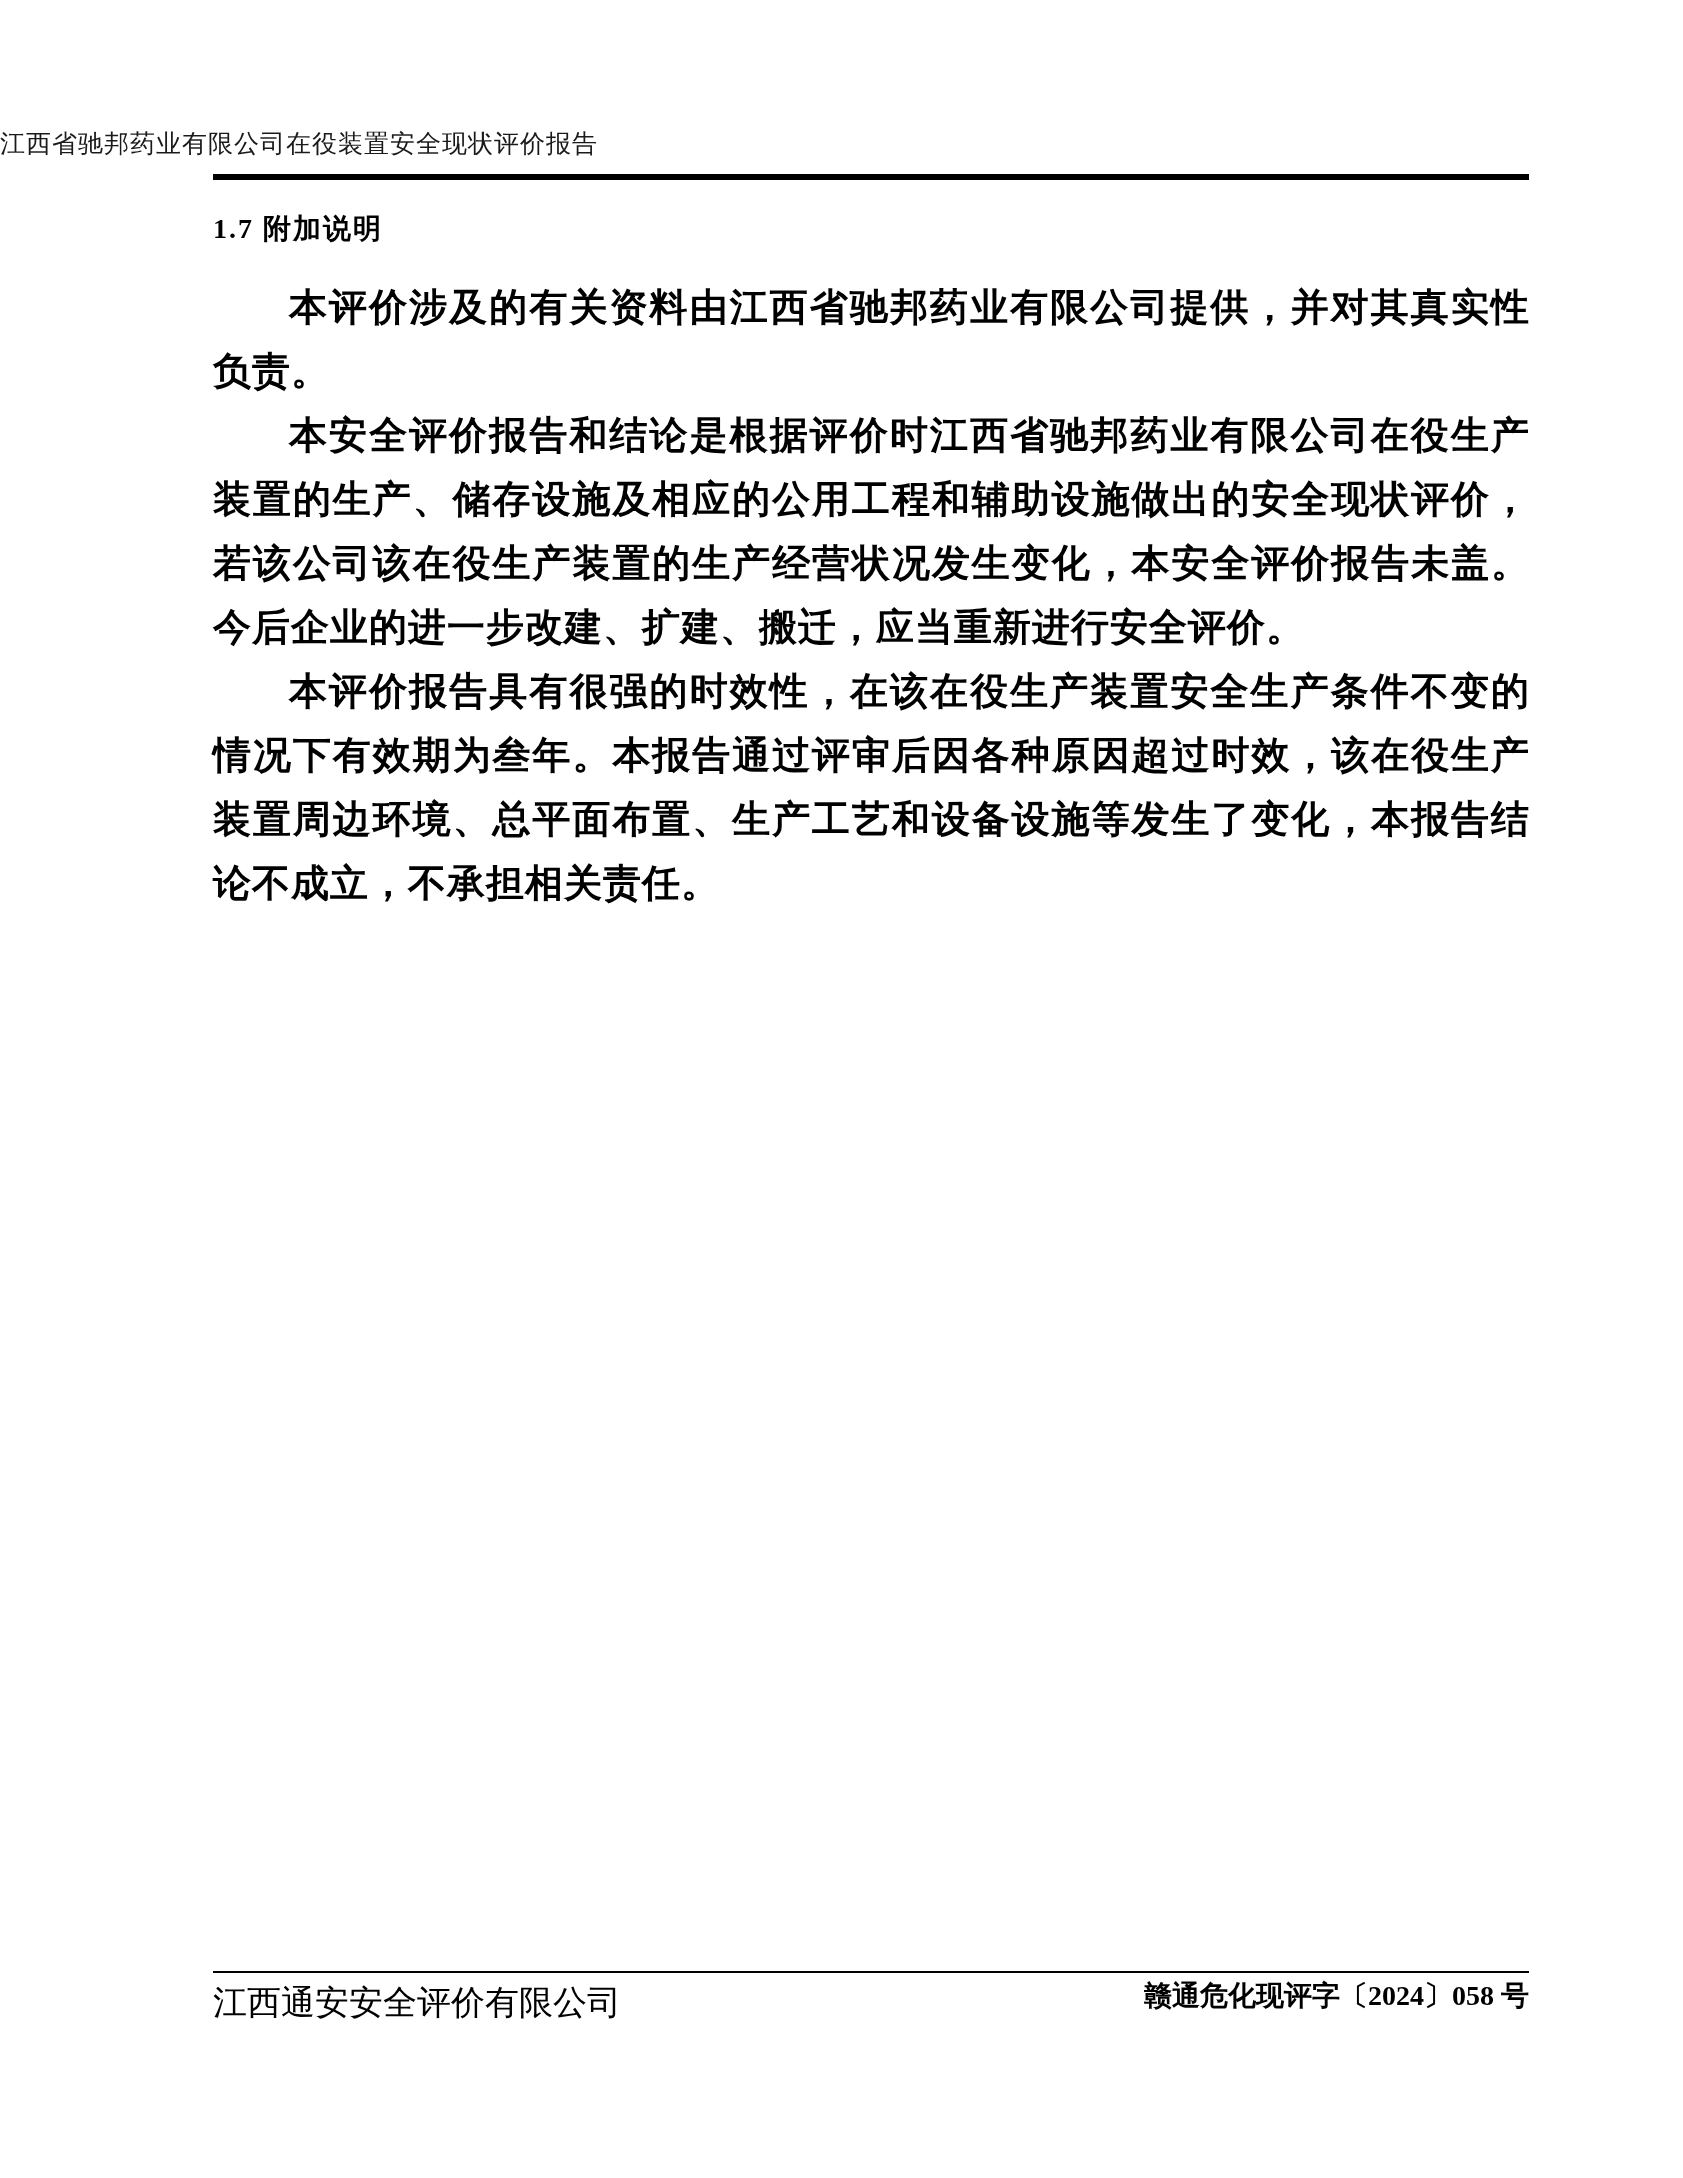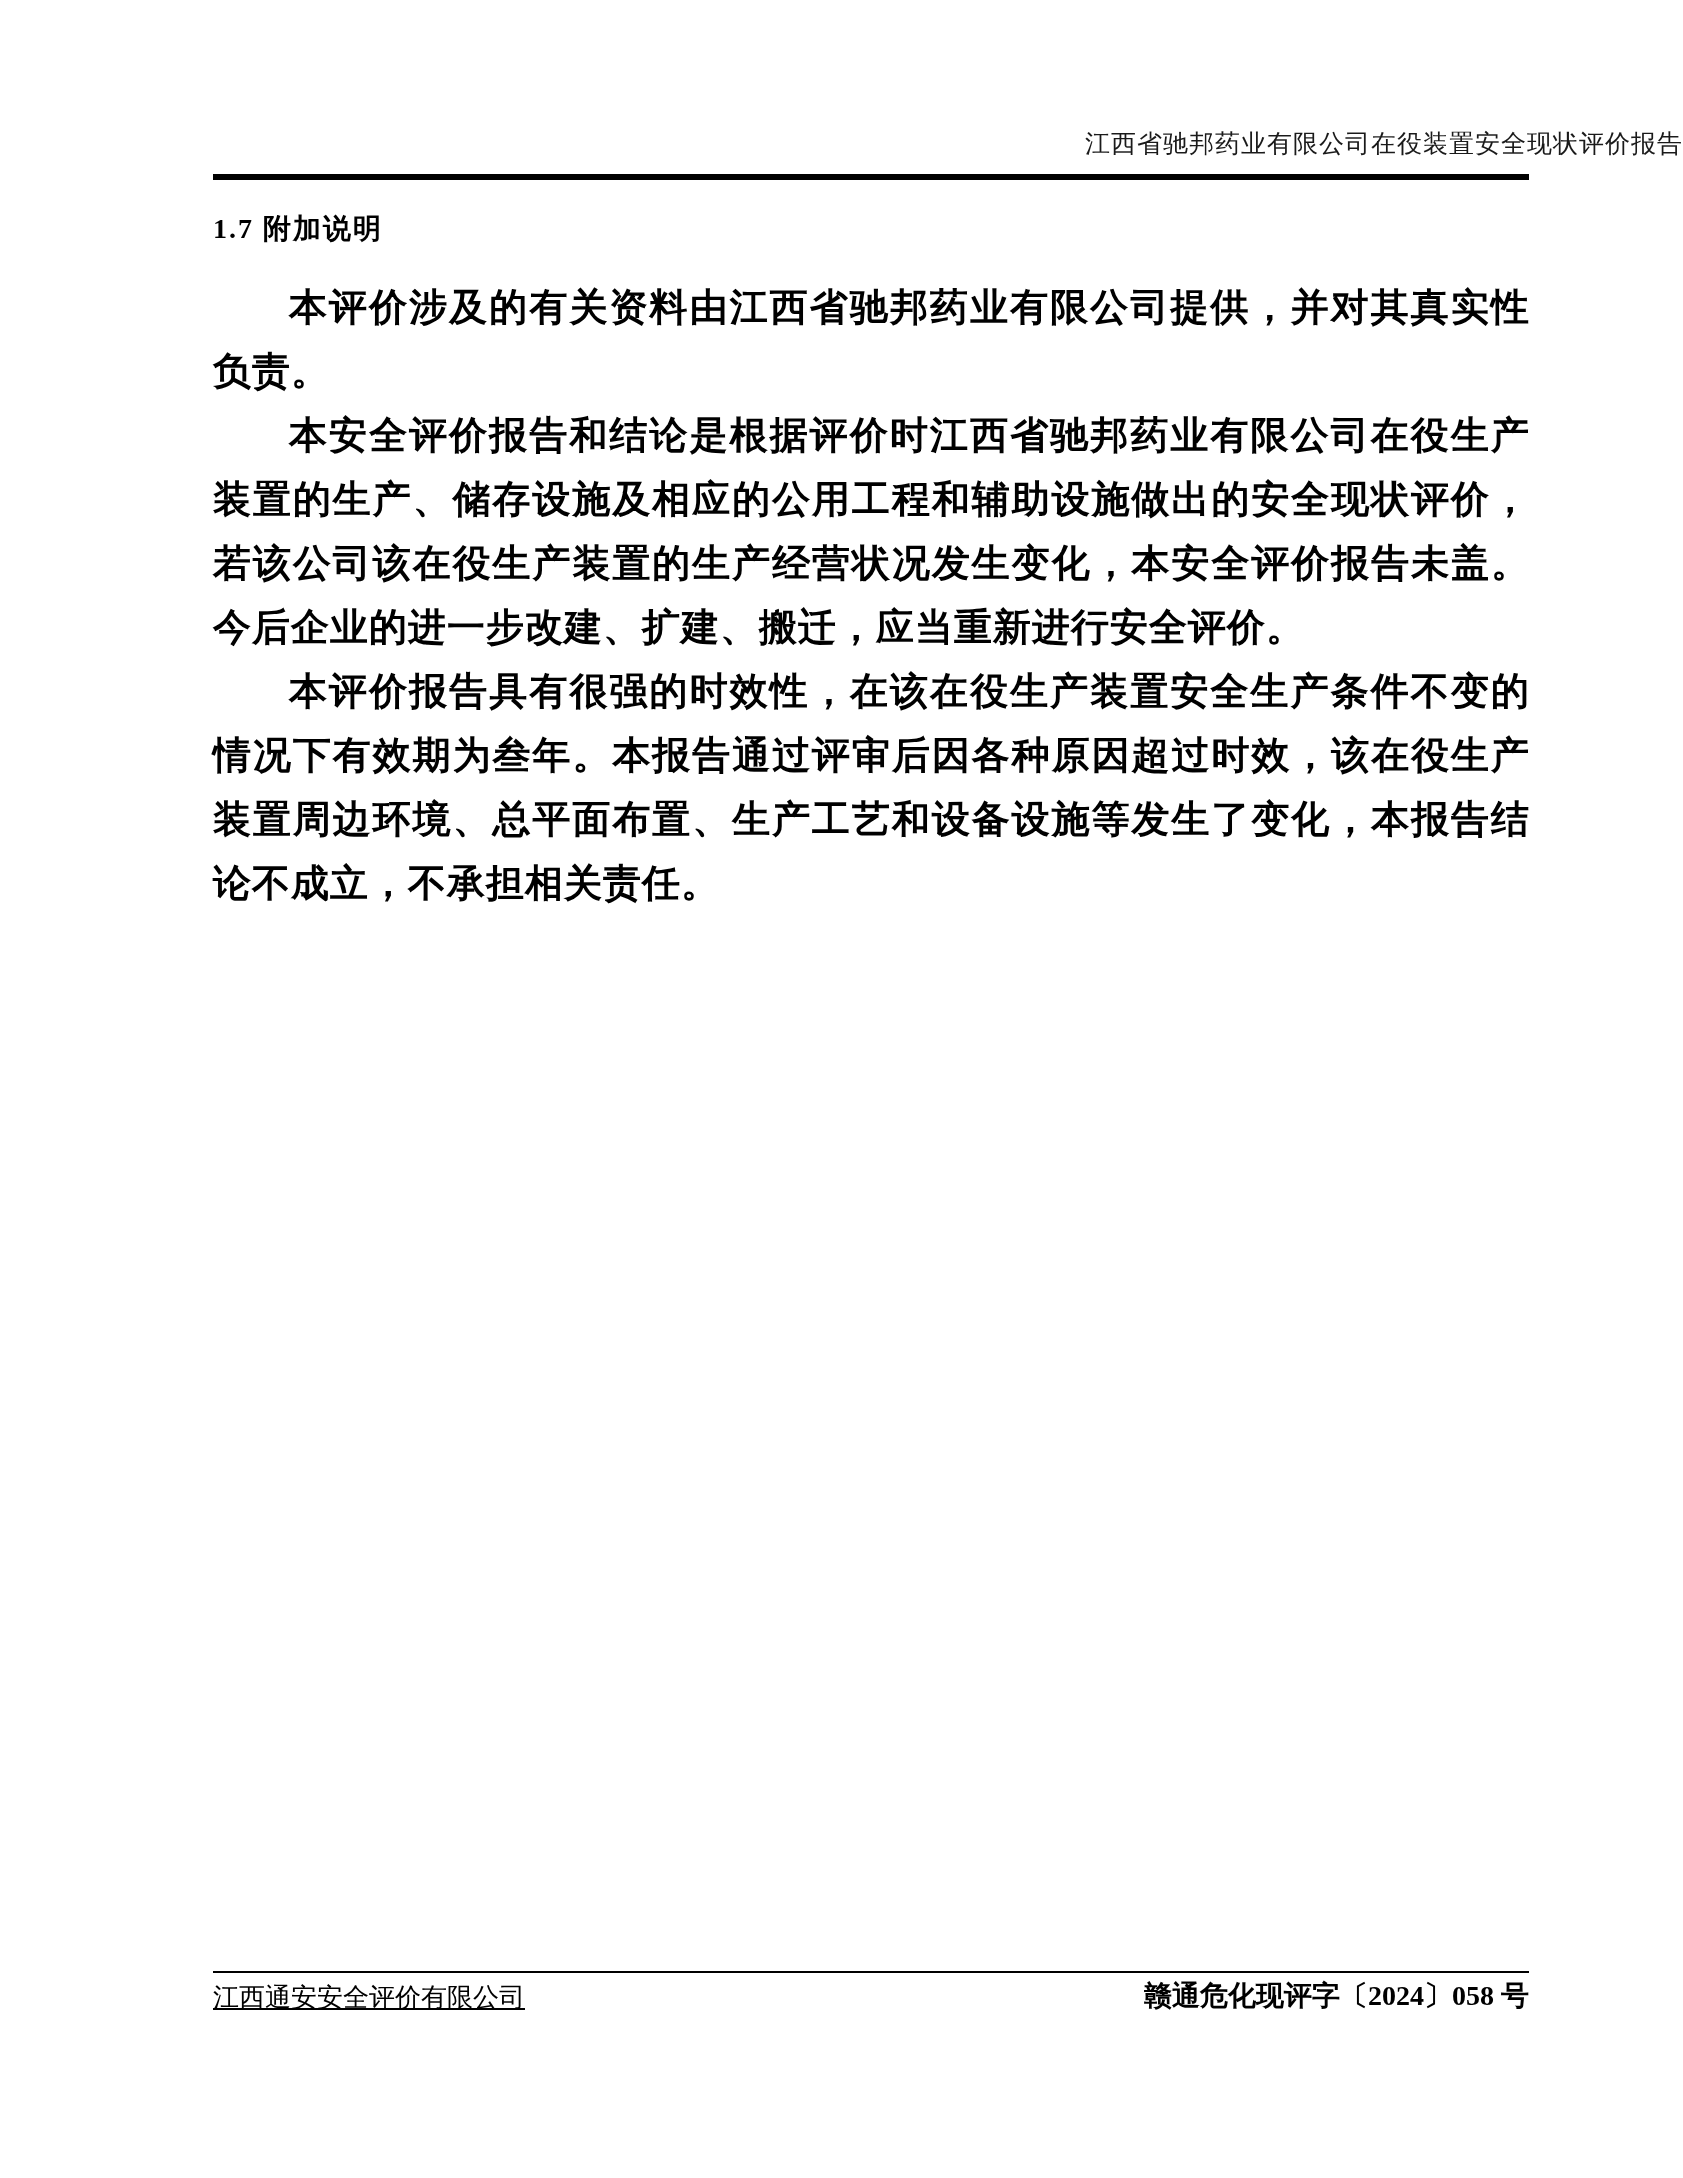--- a/index.html
+++ b/index.html
@@ -14,21 +14,21 @@
     background: #ffffff;
     font-family: "Liberation Serif", "DejaVu Serif", serif;
     color: #000000;
     overflow: hidden;
   }
   .header-title {
     position: absolute;
     top: 127px;
     left: 0;
     right: 0;
-    text-align: right;
+    text-align: left;
     font-size: 25px;
     letter-spacing: 1px;
     color: #1a1a1a;
   }
   .header-rule {
     position: absolute;
     top: 174px;
     left: 213px;
     right: 154px;
     height: 6px;
@@ -70,22 +70,21 @@
     top: 1971px;
     left: 213px;
     right: 154px;
     height: 2px;
     background: #000000;
   }
   .footer-left {
     position: absolute;
     top: 1980px;
     left: 213px;
-    font-size: 26px;
-    text-decoration: underline;
+    font-size: 34px;
   }
   .footer-right {
     position: absolute;
     top: 1977px;
     right: 154px;
     font-size: 28px;
     font-weight: bold;
   }
 </style>
 </head>

